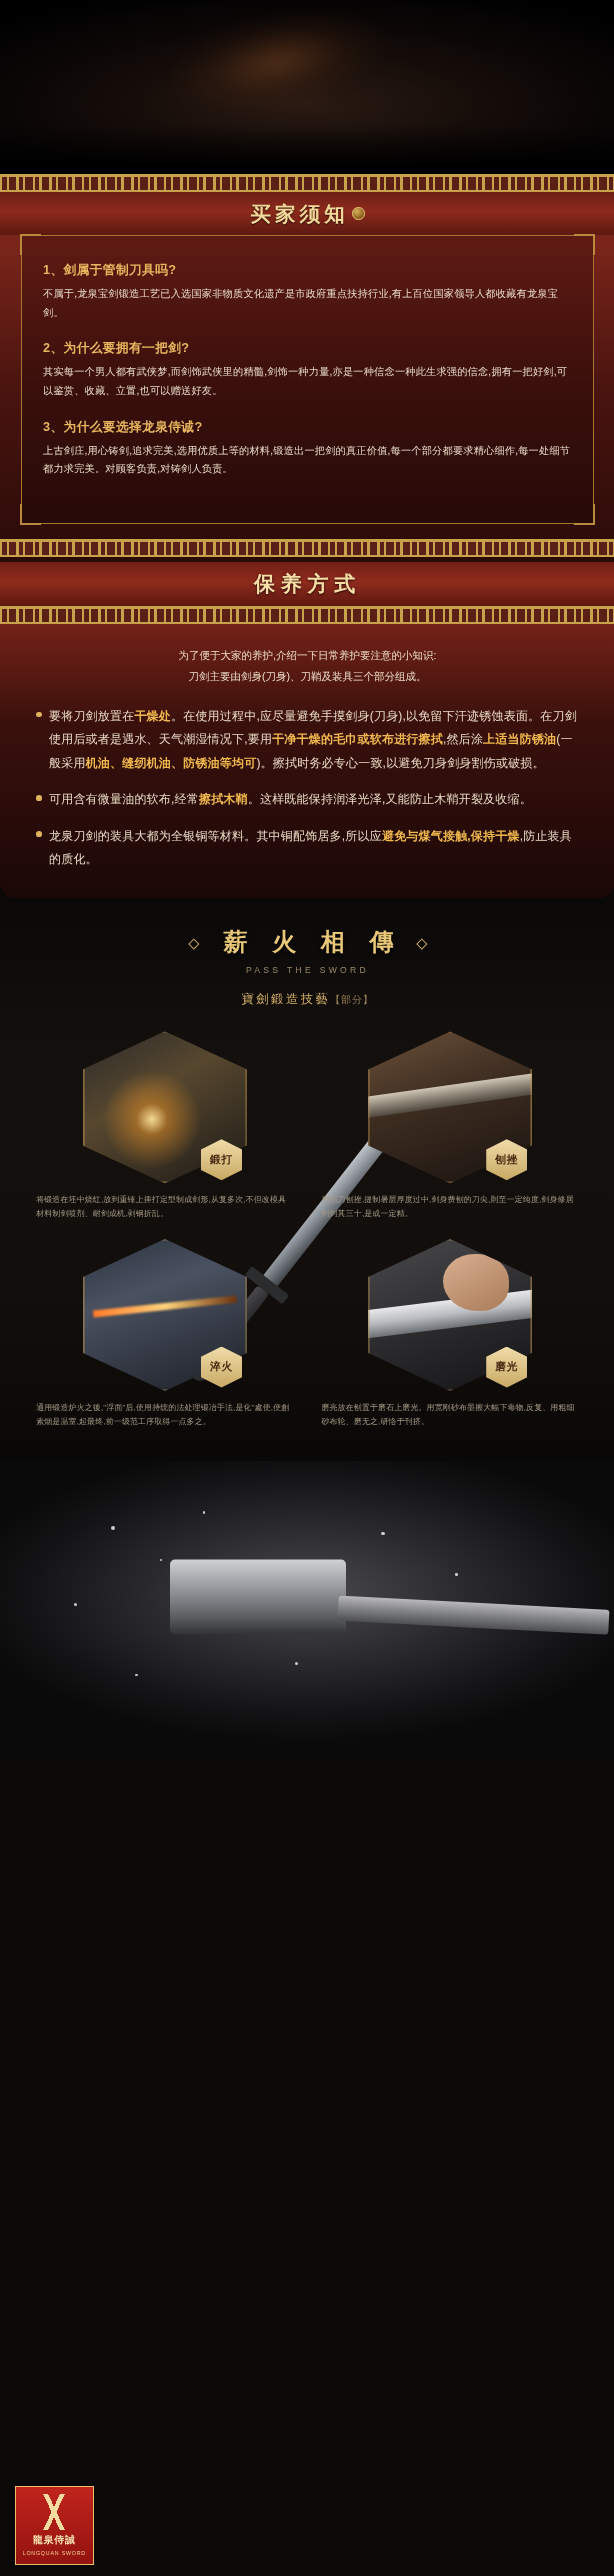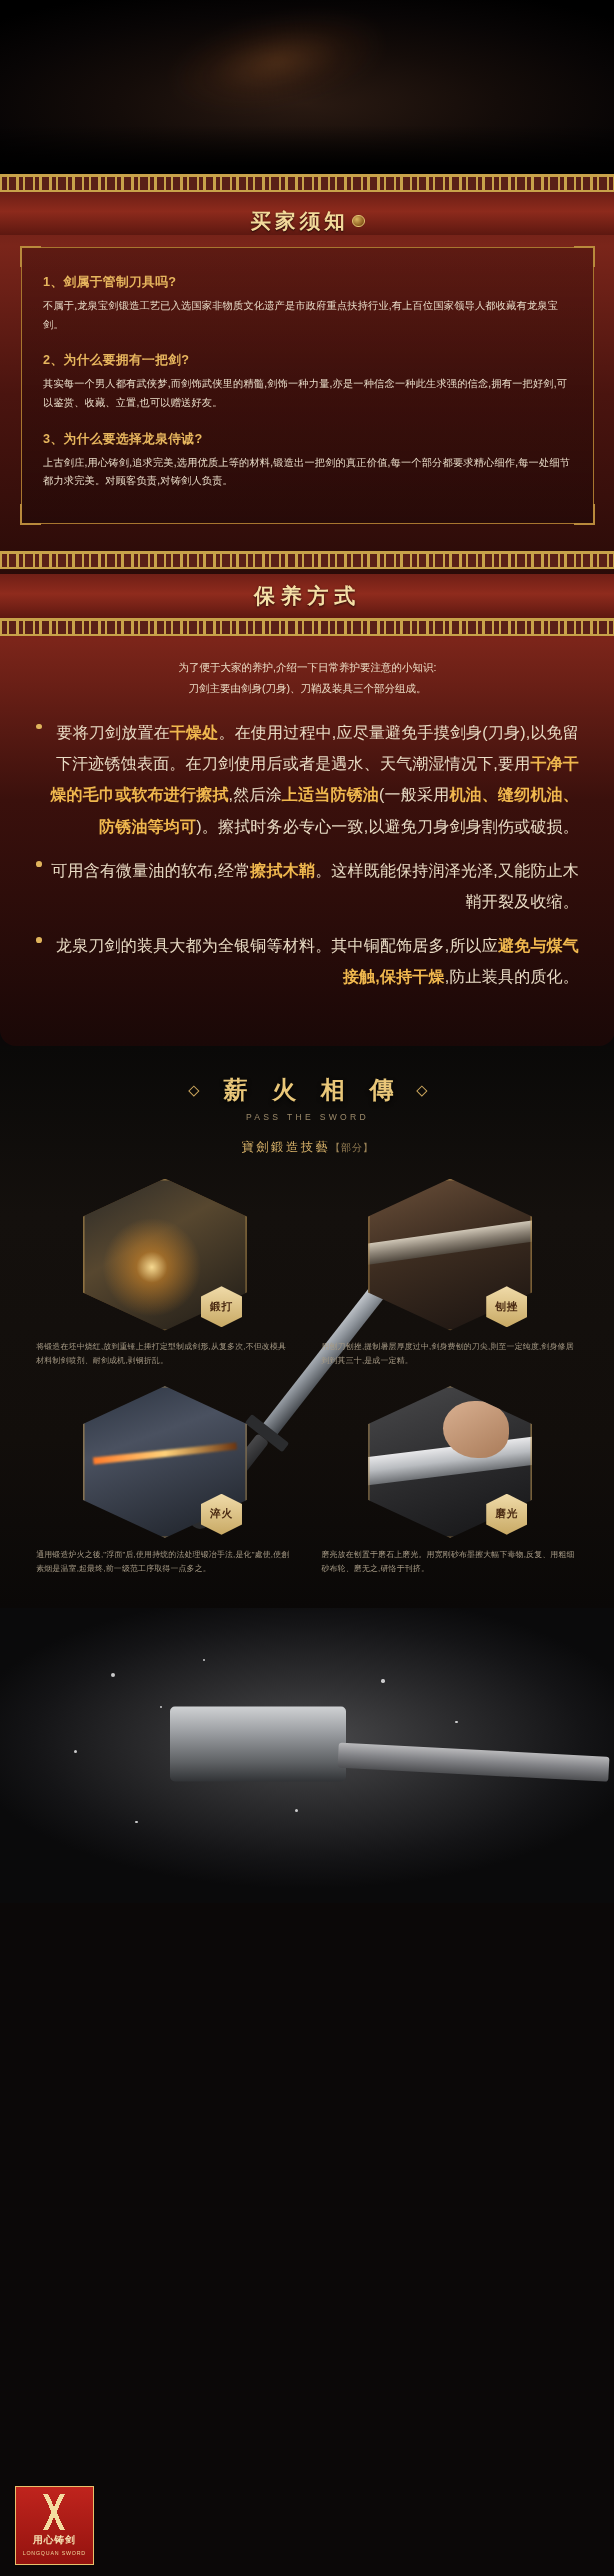--- a/index.html
+++ b/index.html
@@ -60,41 +60,41 @@
   .keyband::after { bottom: 0; }
 
   
   .sec-notice {
     background: linear-gradient(to bottom, #5e1b14 0%, #7a251a 18%, #4a140f 55%, #2a0b08 100%);
     position: relative;
     padding-bottom: 4.9px;
   }
   .notice-titlebar {
     height: 43px;
-    display: flex; align-items: flex-end; justify-content: center;
+    display: flex; align-items: center; justify-content: center;
     background: linear-gradient(to bottom, #6d1f16, #8d2a1c 45%, #5d1810);
   }
   .notice-title {
     color: #f2d99a;
     font-size: 20.5px;
     letter-spacing: 4.1px;
     font-weight: bold;
     text-shadow: 0 0.8px 1.6px rgba(0,0,0,.7);
     display: flex; align-items: center; gap: 3.3px;
   }
   .seal-dot {
     width: 12.3px; height: 12.3px; border-radius: 50%;
     background: radial-gradient(circle at 35% 32%, #d9b45f, #8a5a1d 70%, #5c3a10);
     border: 0.8px solid #e2c473;
     display: inline-block;
   }
   .notice-body {
     position: relative;
-    margin: 12px 21px;
-    padding: 26px 21px 32px 21px;
+    margin: 0 21px;
+    padding: 26px 21px 44px 21px;
     border: 1.6px solid #a8762f;
     border-radius: 1.6px;
     background: linear-gradient(to bottom, rgba(60,14,10,.45), rgba(30,8,6,.55));
   }
   .corner {
     position: absolute; width: 21px; height: 21px;
     border: 2.5px solid #b98a3c;
   }
   .corner.tl { top: -1.6px; left: -1.6px; border-right: none; border-bottom: none; }
   .corner.tr { top: -1.6px; right: -1.6px; border-left: none; border-bottom: none; }
@@ -113,21 +113,21 @@
   .a {
     color: #e8dcc8;
     font-size: 10.2px;
     line-height: 1.85;
     letter-spacing: 0.2px;
   }
 
   
   .sec-care {
     background: linear-gradient(to bottom, #5c1a13 0%, #7c251a 14%, #3a100c 48%, #1a0807 100%);
-    padding-bottom: 40px;
+    padding-bottom: 14px;
     border-radius: 16px;
   }
   .care-titlebar {
     height: 44px;
     display: flex; align-items: center; justify-content: center;
     background: linear-gradient(to bottom, #701f16, #8f2b1d 45%, #5e1810);
   }
   .care-title {
     color: #f5dfa6;
     font-size: 21px;
@@ -139,26 +139,25 @@
     text-align: center;
     color: #eddfc6;
     font-size: 10.5px;
     line-height: 2;
     padding: 21px 33px 14.8px 33px;
   }
   .care-list { padding: 3.3px 36px 0 36px; }
   .care-item {
     position: relative;
     color: #e9dcc5;
-    font-size: 16px;
+    font-size: 12px;
     line-height: 1.95;
     padding-left: 13px;
     margin-bottom: 13px;
     letter-spacing: 0.2px;
-    text-align: right;
   }
   .care-item::before {
     content: "";
     position: absolute; left: 0; top: 6.6px;
     width: 5.7px; height: 5.7px; border-radius: 50%;
     background: #e0b45c;
   }
   .hl { color: #f0b84e; font-weight: bold; }
 
   
@@ -470,19 +469,19 @@
       <span class="spark" style="left:62%;top:24%;width:3.3px;height:3.3px;"></span>
       <span class="spark" style="left:74%;top:38%;width:2.5px;height:2.5px;"></span>
       <span class="spark" style="left:48%;top:68%;width:3.3px;height:3.3px;"></span>
       <span class="spark" style="left:22%;top:72%;width:2.5px;height:2.5px;"></span>
     </div>
   </div>
 
   <div class="logo-wrap">
     <div class="logo">
       <div class="logo-mark"></div>
-      <div class="logo-text">用心铸剑</div>
+      <div class="logo-text">龍泉侍誠</div>
       <div class="logo-sub">LONGQUAN SWORD</div>
     </div>
   </div>
 
 </div>
 
 
 </body></html>

